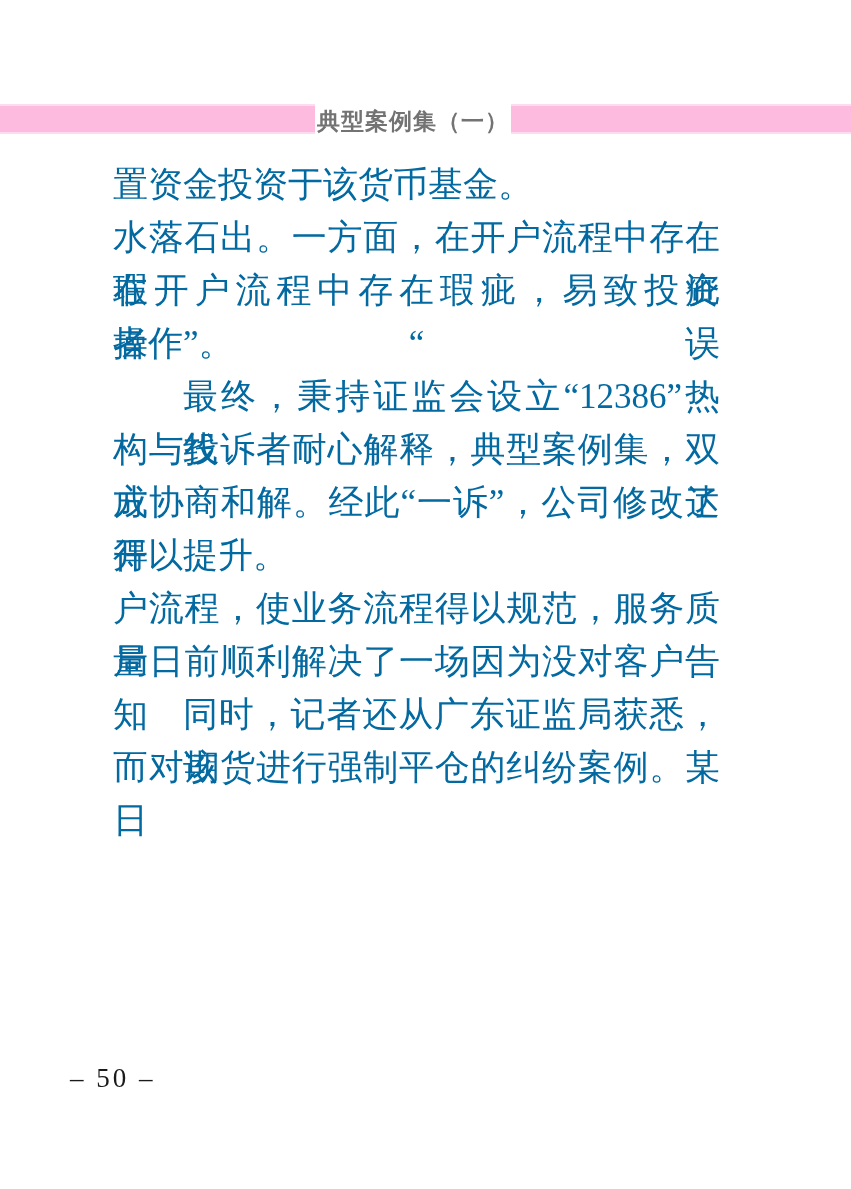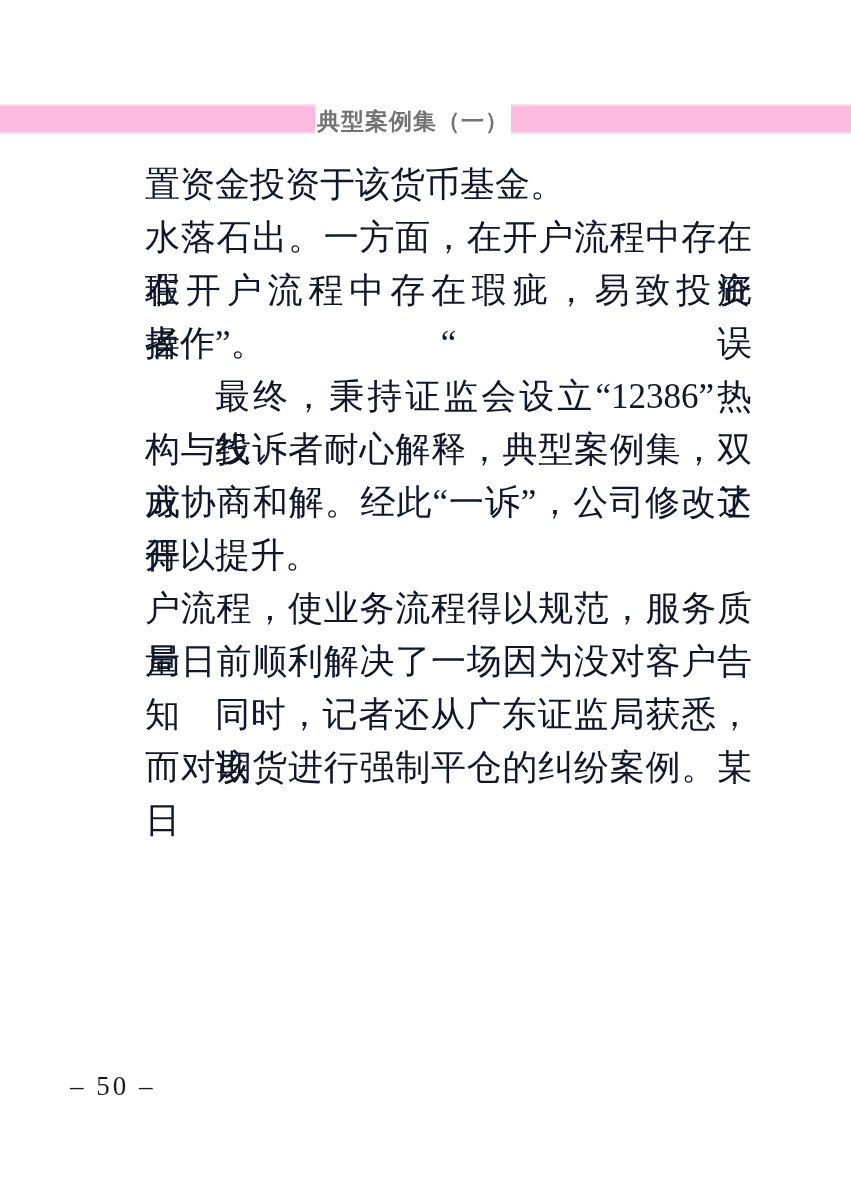--- a/index.html
+++ b/index.html
@@ -48,22 +48,21 @@
     white-space: nowrap;
     line-height: 1;
     padding-top: 4px;
   }
   
   .body-text {
     position: absolute;
     top: 158px;
     left: 113px;
     width: 607px;
-    color: #0f172a;
-    margin-left: 32px;
+    color: #0369a1;
   }
   .body-text .line {
     height: 53px;
     line-height: 53px;
     font-size: 35px;
     white-space: nowrap;
     text-align: left;
   }
   .body-text .line.j {
     white-space: normal;
@@ -80,21 +79,20 @@
   }
   
   .page-number {
     position: absolute;
     left: 70px;
     top: 1062px;
     font-size: 27px;
     color: #1a1a1a;
     letter-spacing: 3px;
     line-height: 1.2;
-    margin-top: 8px;
   }
 </style>
 </head>
 <body>
 
 <div class="page">
 
   <div class="header-band">
     <div class="band-seg band-left" style="background: rgb(252, 187, 223);"></div>
     <div class="band-gap">

